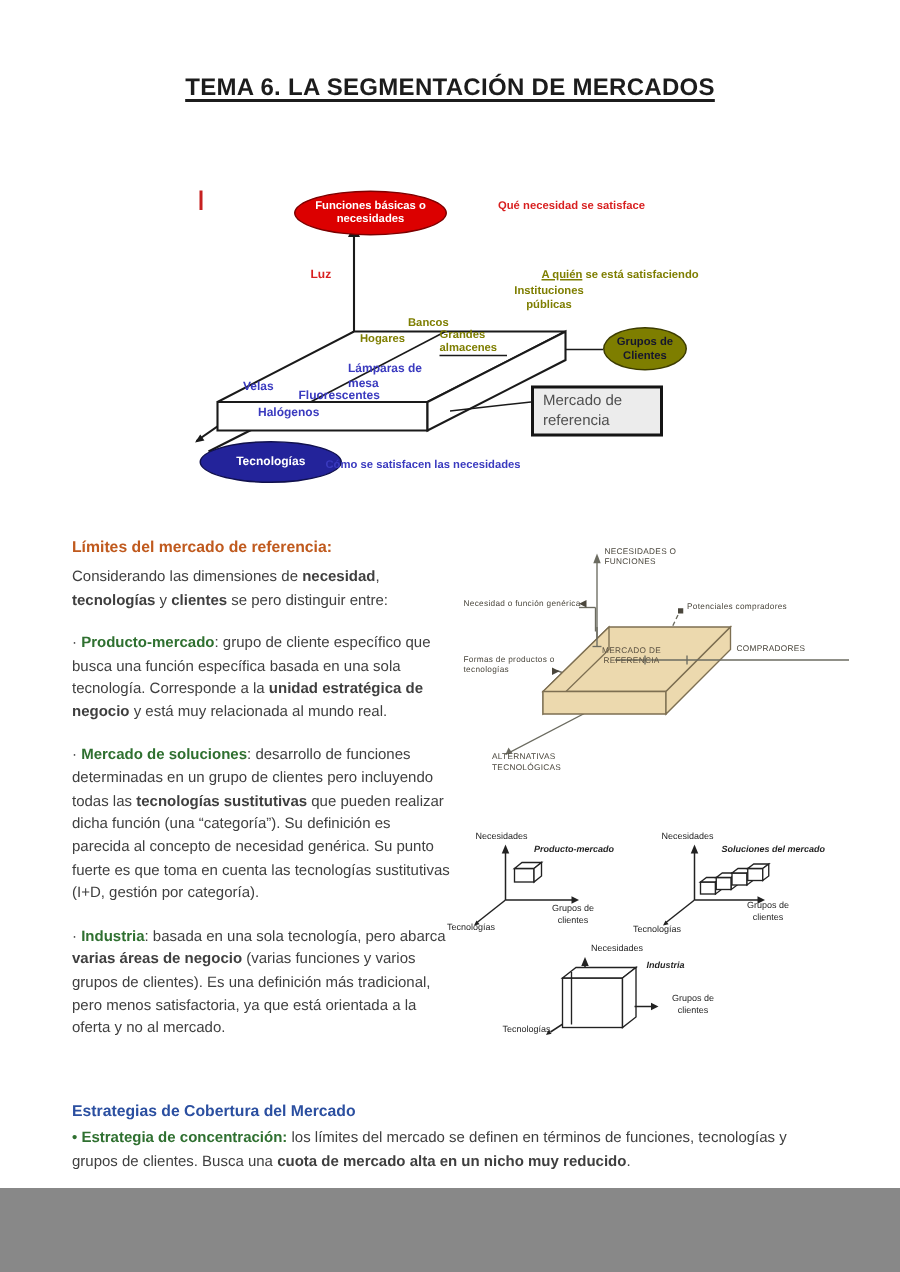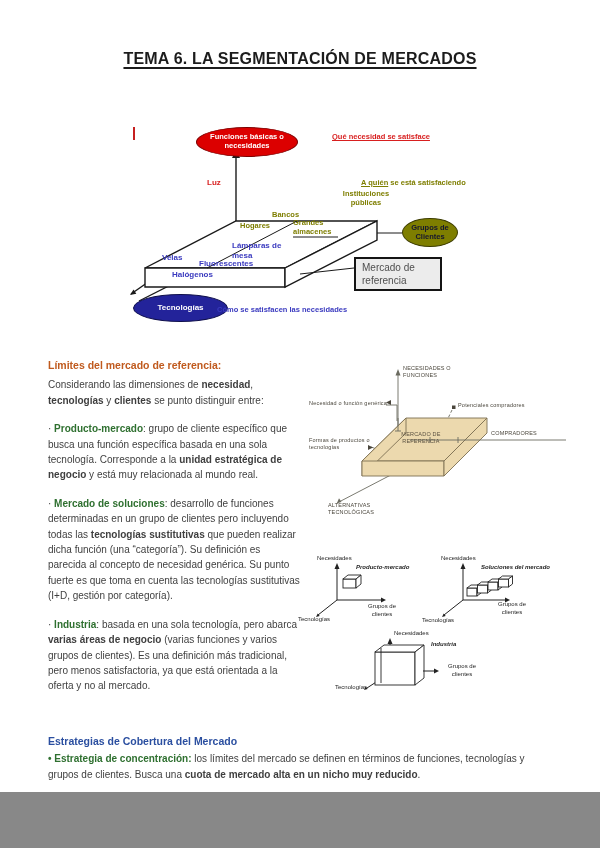--- a/index.html
+++ b/index.html
@@ -158,39 +158,39 @@
     <polygon points="439,671 434,668.5 434,673.5" fill="#222222"></polygon>
     <polygon points="364,690 367.7,689.1 365.7,686.6" fill="#222222"></polygon>
   </svg>
 
   <div class="lab-layer">
 
     <h1 class="title"><span>TEMA 6. LA SEGMENTACIÓN DE MERCADOS</span></h1>
 
     <div class="red-mark" style="left:133px;top:127px;"></div>
     <div class="ellipse ell-red" style="left:196px;top:127px;width:100px;height:28px;">Funciones básicas o necesidades</div>
-    <div class="tdl c-red" style="left:302px;top:132px;font-size:7.5px;text-decoration:underline;padding-left:30px;">Qué necesidad se satisface</div>
+    <div class="tdl c-red" style="left:302px;top:132px;font-size:7.5px;padding-left:30px;">Qué necesidad se satisface</div>
     <div class="tdl c-red" style="left:207px;top:178px;font-size:8px;">Luz</div>
     <div class="tdl c-olive" style="left:361px;top:178px;font-size:7.5px;"><span style="text-decoration: underline;">A quién</span><span> se está satisfaciendo</span></div>
     <div class="tdl c-olive" style="left:336px;top:189px;width:60px;font-size:7.5px;text-align:center;">Instituciones públicas</div>
     <div class="tdl c-olive" style="left:272px;top:210px;font-size:7.5px;">Bancos</div>
     <div class="tdl c-olive" style="left:240px;top:221px;font-size:7.5px;">Hogares</div>
     <div class="tdl c-olive" style="left:293px;top:218px;width:58px;font-size:7.5px;">Grandes almacenes</div>
     <div class="ellipse ell-olive" style="left:402px;top:218px;width:54px;height:27px;">Grupos de Clientes</div>
     <div class="tdl c-blue" style="left:232px;top:241px;width:62px;font-size:8px;">Lámparas de mesa</div>
     <div class="tdl c-blue" style="left:162px;top:253px;font-size:8px;">Velas</div>
     <div class="tdl c-blue" style="left:199px;top:259px;font-size:8px;">Fluorescentes</div>
     <div class="tdl c-blue" style="left:172px;top:270px;font-size:8px;">Halógenos</div>
     <div class="mercado-box" style="left:354px;top:257px;width:72px;">Mercado de referencia</div>
     <div class="ellipse ell-navy" style="left:133px;top:294px;width:93px;height:26px;">Tecnologías</div>
     <div class="tdl c-blue" style="left:217px;top:305px;font-size:7.5px;">Cómo se satisfacen las necesidades</div>
 
     <div class="leftcol">
       <div class="head">Límites del mercado de referencia:</div>
-      <p><span>Considerando las dimensiones de </span><span style="font-weight: bold;">necesidad</span><span>, </span><span style="font-weight: bold;">tecnologías</span><span> y </span><span style="font-weight: bold;">clientes</span><span> se punto distinguir entre:</span></p>
+      <p><span>Considerando las dimensiones de </span><span style="font-weight: bold;">necesidad</span><span>, </span><span style="font-weight: bold;">tecnologías</span><span> y </span><span style="font-weight: bold;">clientes</span><span> se pero distinguir entre:</span></p>
       <p><span>· </span><span style="font-weight: bold; color: rgb(47, 112, 48);">Producto-mercado</span><span>: grupo de cliente específico que busca una función específica basada en una sola tecnología. Corresponde a la </span><span style="font-weight: bold;">unidad estratégica de negocio</span><span> y está muy relacionada al mundo real.</span></p>
       <p><span>· </span><span style="font-weight: bold; color: rgb(47, 112, 48);">Mercado de soluciones</span><span>: desarrollo de funciones determinadas en un grupo de clientes pero incluyendo todas las </span><span style="font-weight: bold;">tecnologías sustitutivas</span><span> que pueden realizar dicha función (una “categoría”). Su definición es parecida al concepto de necesidad genérica. Su punto fuerte es que toma en cuenta las tecnologías sustitutivas (I+D, gestión por categoría).</span></p>
       <p><span>· </span><span style="font-weight: bold; color: rgb(47, 112, 48);">Industria</span><span>: basada en una sola tecnología, pero abarca </span><span style="font-weight: bold; text-align: right;">varias áreas de negocio</span><span> (varias funciones y varios grupos de clientes). Es una definición más tradicional, pero menos satisfactoria, ya que está orientada a la oferta y no al mercado.</span></p>
     </div>
 
     <div class="rdl" style="left:403px;top:365px;width:52px;">NECESIDADES O FUNCIONES</div>
     <div class="rdl nowrap" style="left:309px;top:400px;">Necesidad o función genérica</div>
     <div class="rdl nowrap" style="left:458px;top:402px;">Potenciales compradores</div>
     <div class="rdl nowrap" style="left:491px;top:430px;">COMPRADORES</div>
     <div class="rdl" style="left:309px;top:437px;width:64px;">Formas de productos o tecnologías</div>

